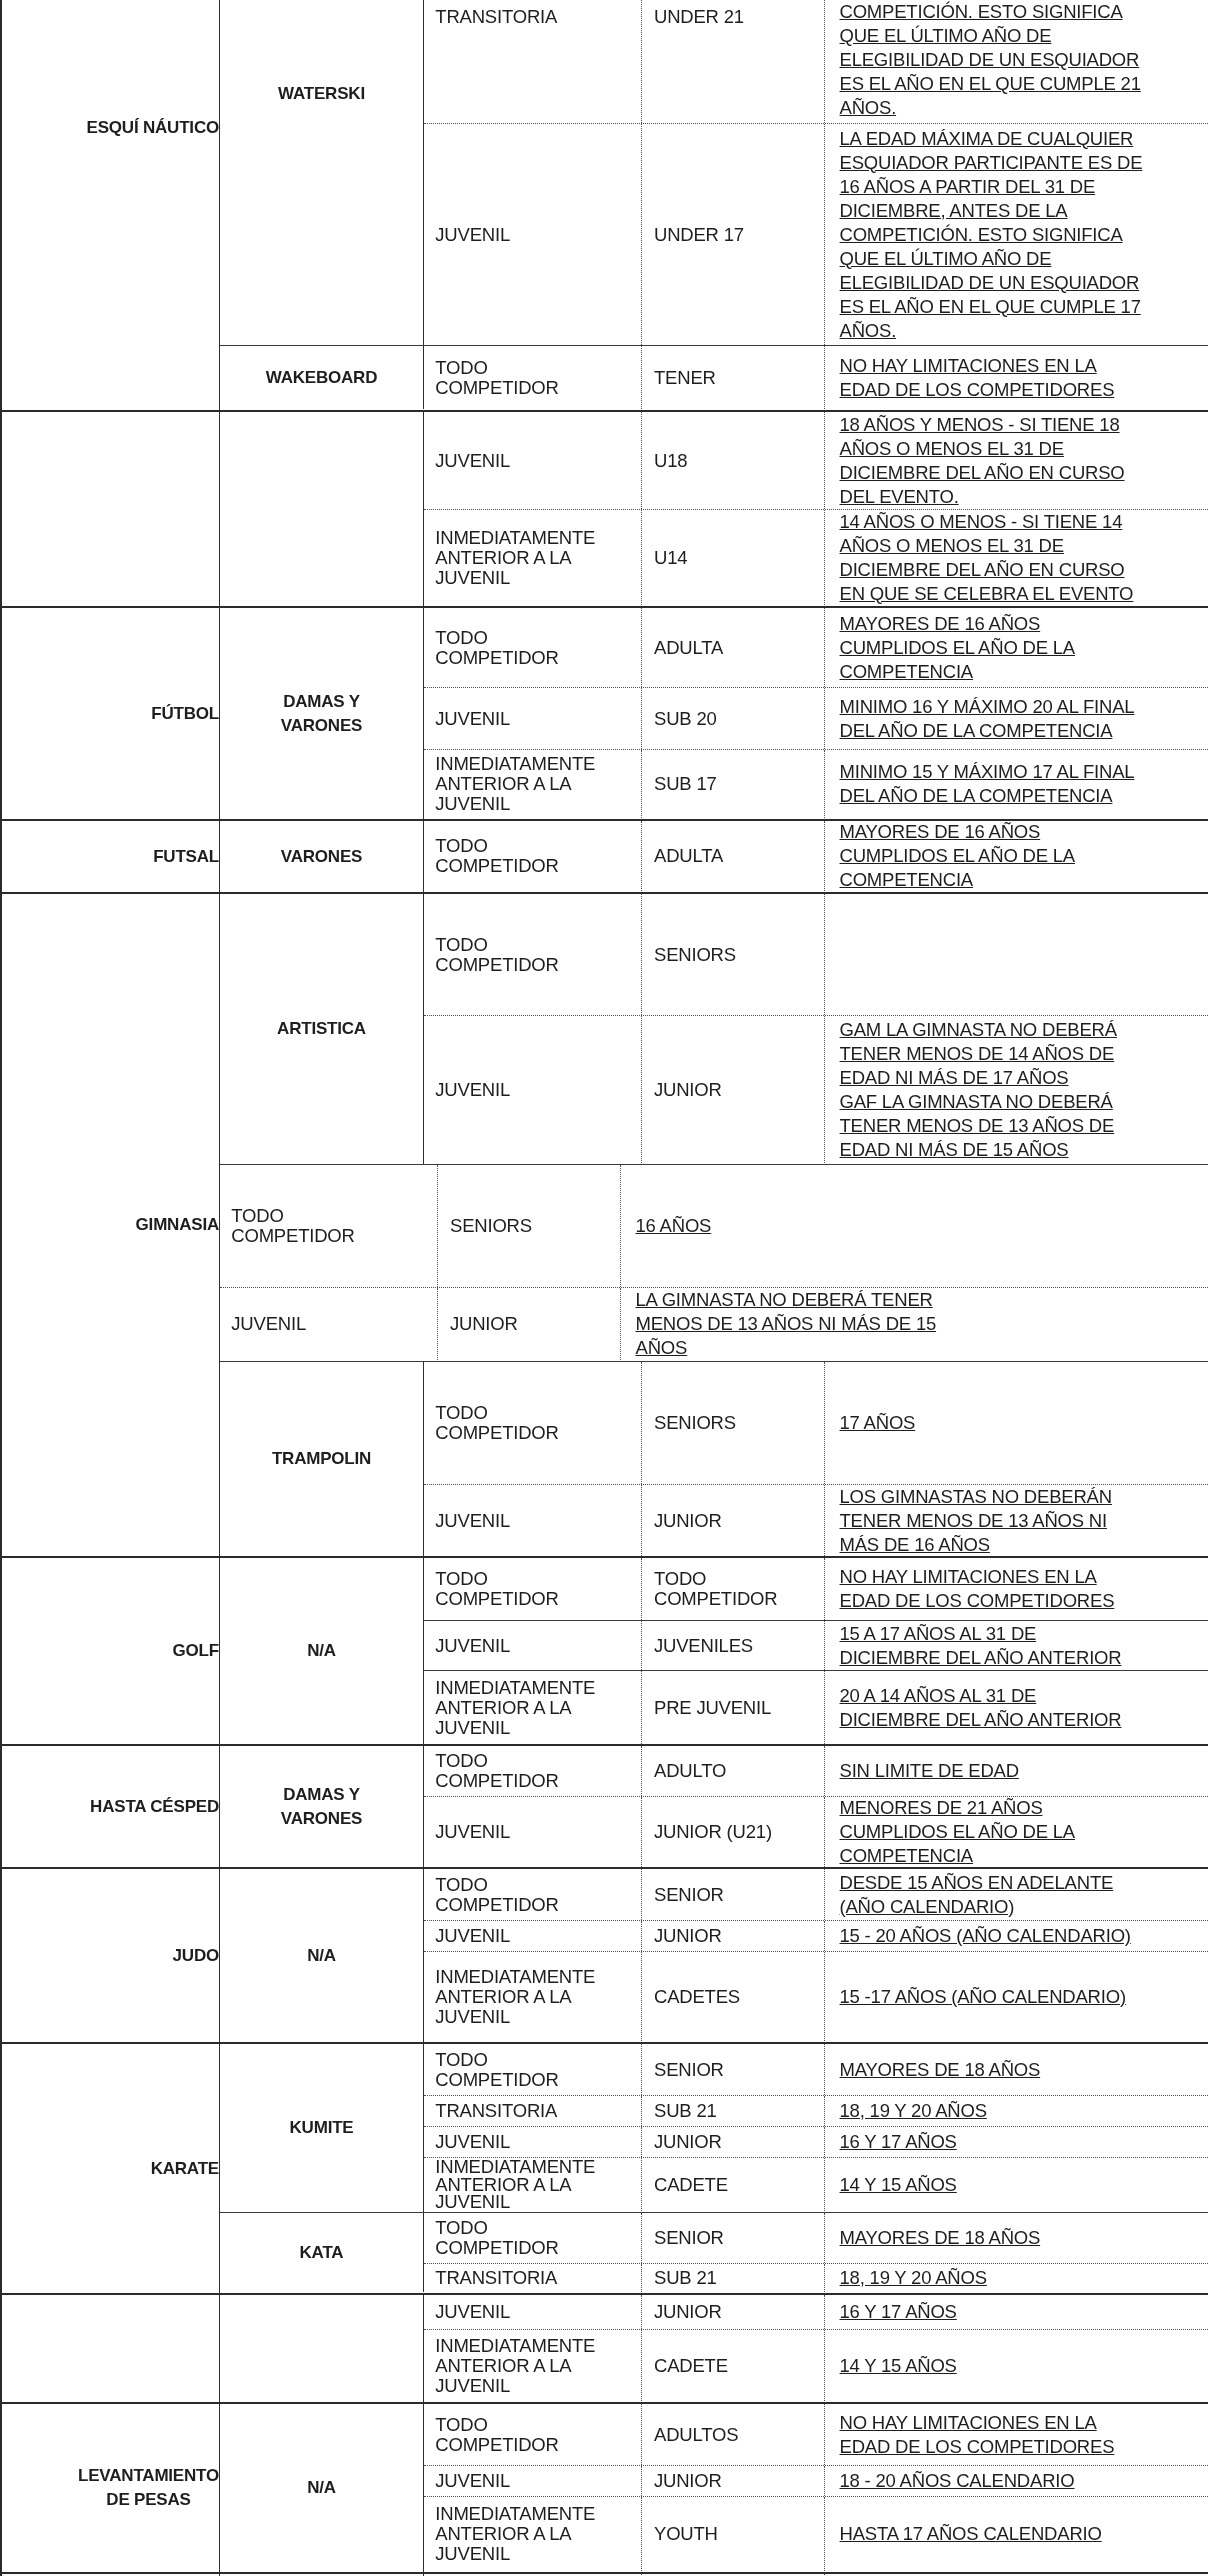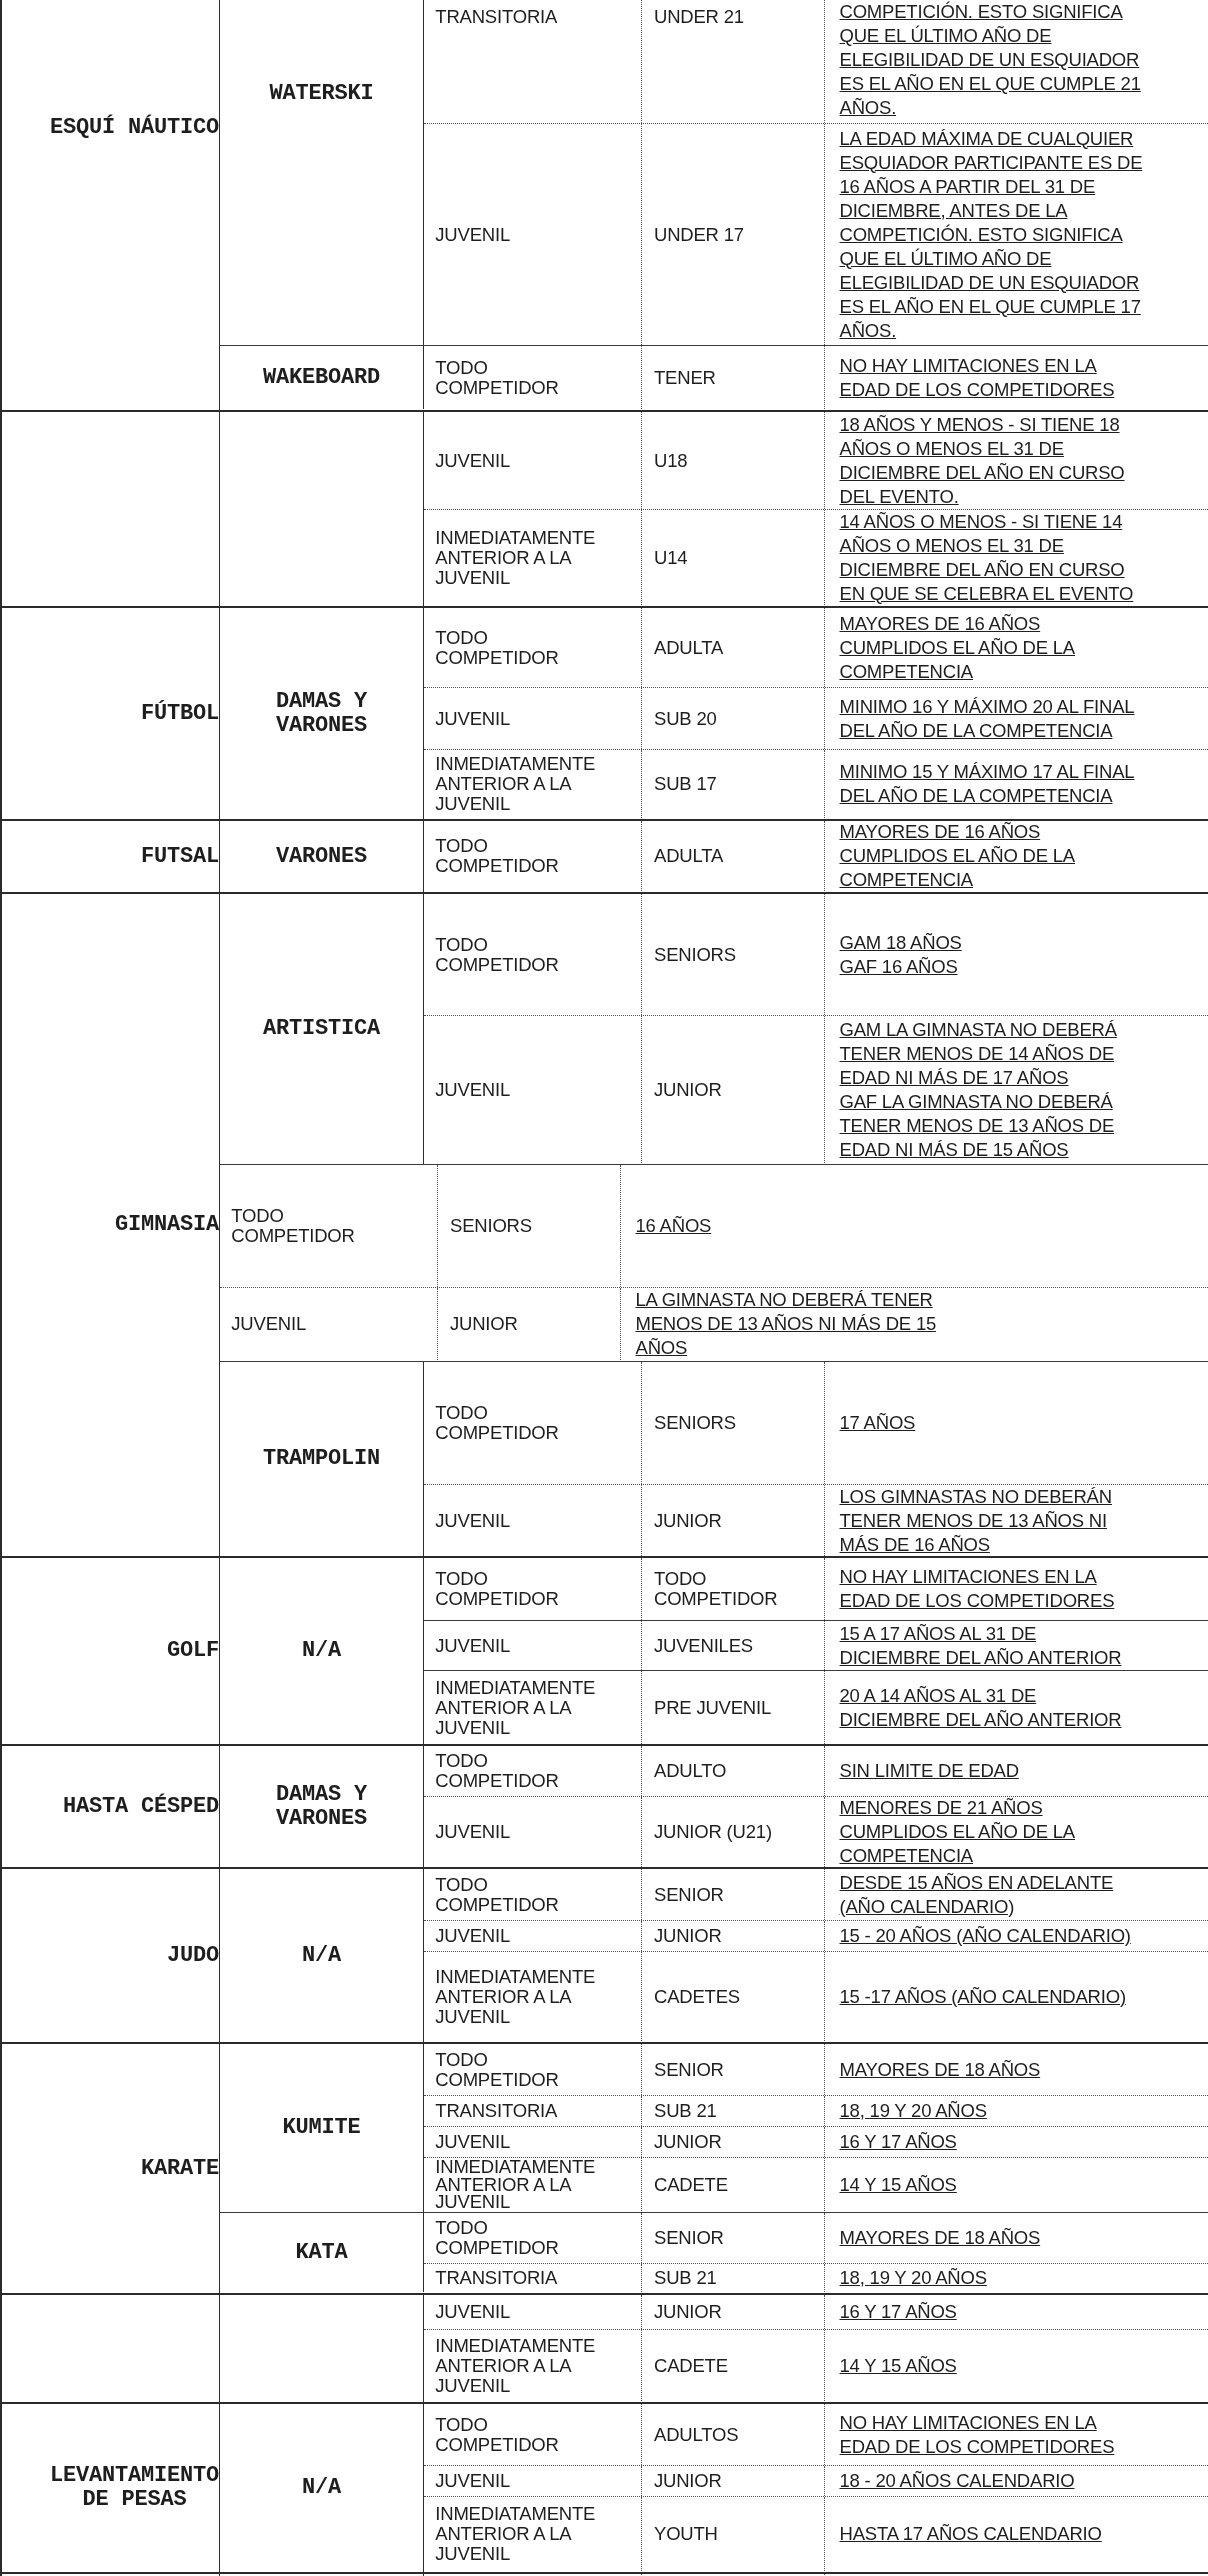--- a/index.html
+++ b/index.html
@@ -34,21 +34,21 @@
   .row.bsol{ border-bottom:1.6px solid #3a3a3a; }
   .c3{ width:218px; min-width:218px; border-right:0.8px dotted #4f4f4f;
        display:flex; align-items:center; padding:2.4px 21px 2.4px 11.3px; overflow:hidden; }
   .c4{ width:183px; min-width:183px; border-right:0.8px dotted #4f4f4f;
        display:flex; align-items:center; padding:2.4px 6.4px 2.4px 12px; overflow:hidden; }
   .c5{ width:382px; min-width:382px;
        display:flex; align-items:center; padding:2.4px 6.4px 2.4px 14.5px; overflow:hidden; }
 
   .txt{ white-space:pre-line; font-size:18.5px; line-height:20px; letter-spacing:-0.2px; }
   .c5 .txt{ line-height:24px;text-decoration:underline; }
-  .lbl{ font-weight:bold; font-size:22px; line-height:24px; white-space:pre-line; letter-spacing:-0.2px;font-family:Liberation Mono, monospace; }
+  .lbl{ font-weight:bold; font-size:17px; line-height:24px; white-space:pre-line; letter-spacing:-0.2px; }
 
   
   .c1.cut{ align-items:flex-start; padding-top:116px; }
   .c2.cut{ align-items:flex-start; padding-top:82px; }
   .al-top{ align-items:flex-start; padding-top:7.3px; }
   .c5.cut{ flex-direction:column; align-items:flex-start; justify-content:flex-end; padding-bottom:3.2px; }
   .clipline{ display:block; height:4.8px; overflow:hidden; position:relative; width:346px; }
   .clipline .txt{ position:absolute; top:-14.5px; left:0; line-height:19.3px; }
 
   
@@ -256,24 +256,20 @@
           </div>
         <div class="rcol">
           <div class="row bdot" style="height:122px">
             <div class="c3">
                 <span class="txt">TODO
 COMPETIDOR</span>
               </div>
             <div class="c4">
                 <span class="txt">SENIORS</span>
               </div>
-            <div class="c5">
-                <span class="txt">GAM 18 AÑOS
-GAF 16 AÑOS</span>
-              </div>
           </div>
           <div class="row" style="height:147px">
             <div class="c3">
                 <span class="txt">JUVENIL</span>
               </div>
             <div class="c4">
                 <span class="txt">JUNIOR</span>
               </div>
             <div class="c5">
                 <span class="txt">GAM LA GIMNASTA NO DEBERÁ

